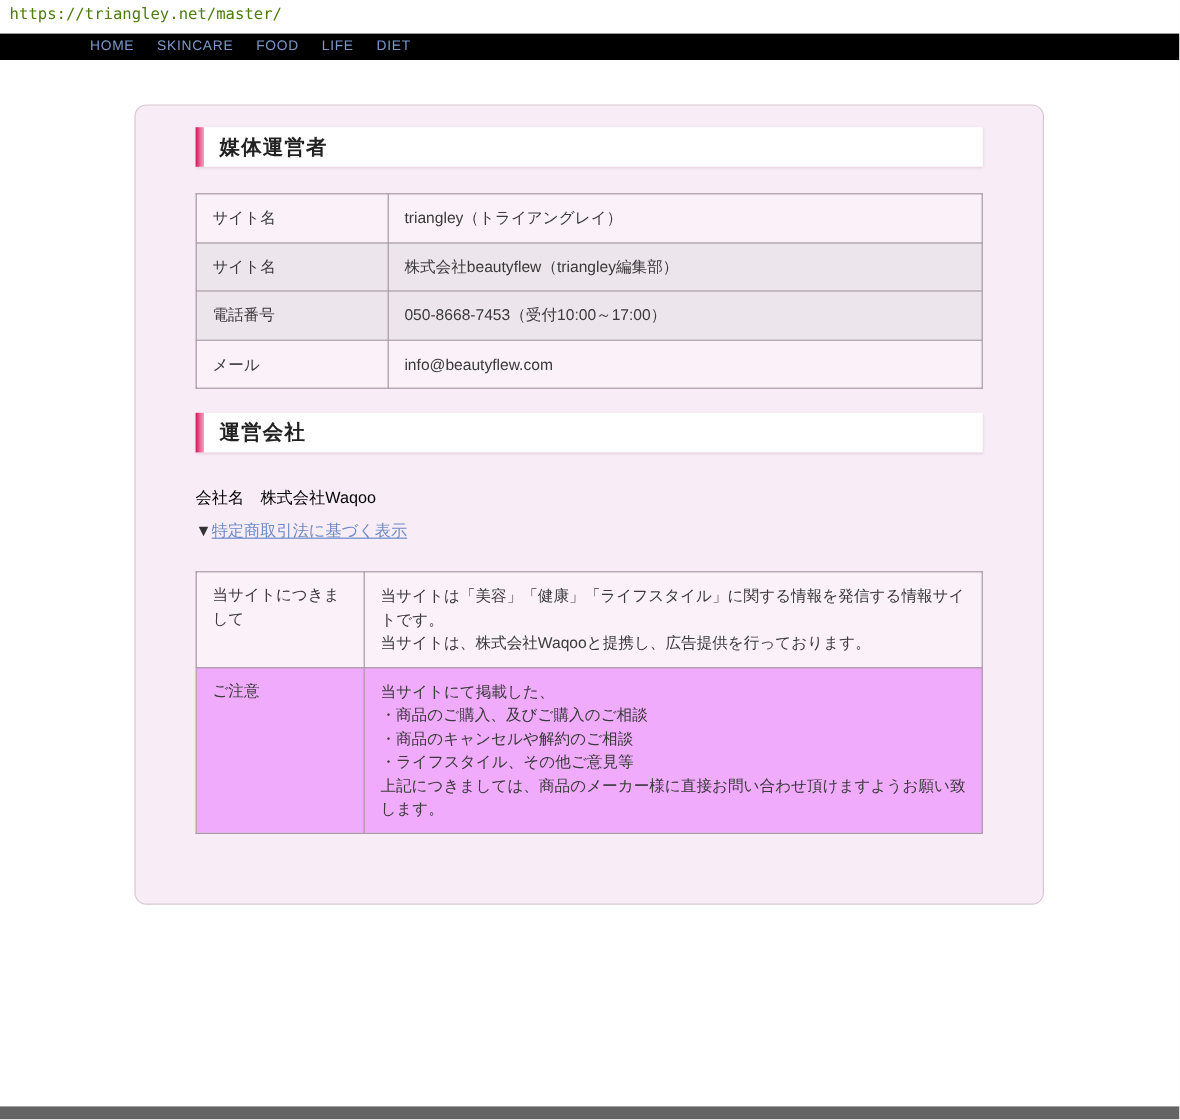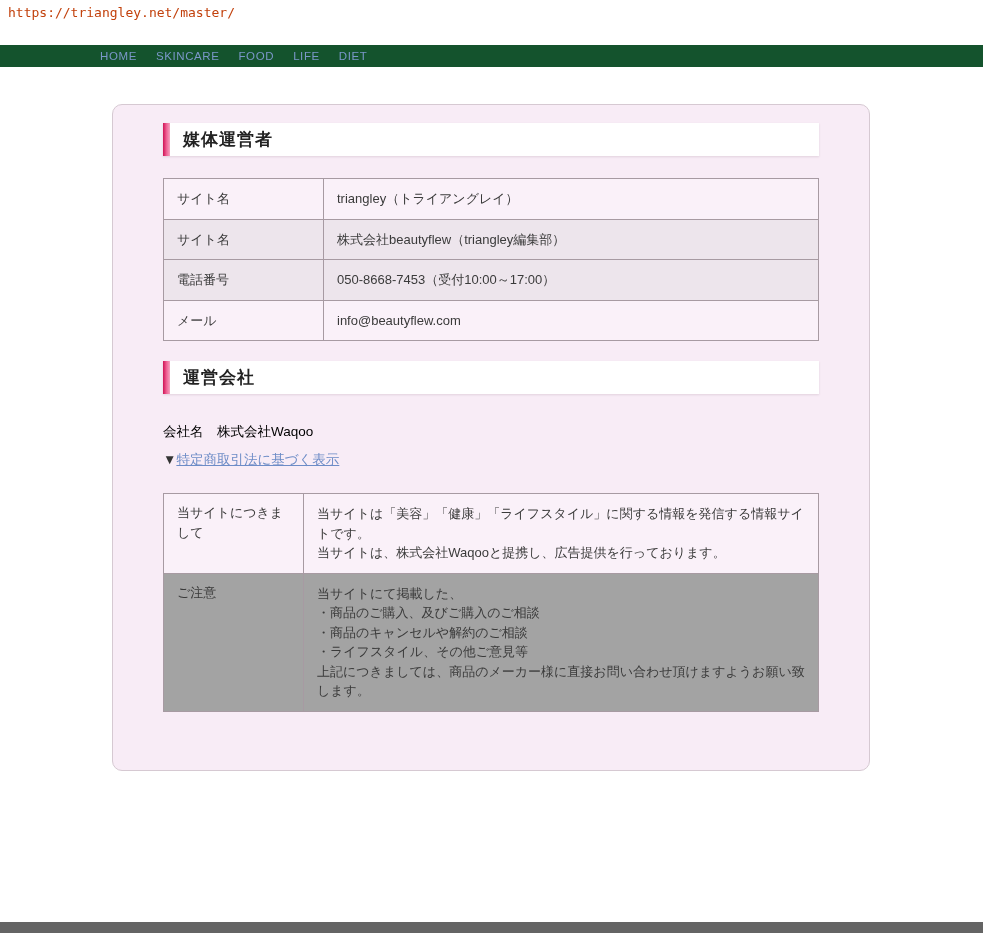--- a/index.html
+++ b/index.html
@@ -1,44 +1,44 @@
 <!DOCTYPE html>
 <html><head>
 <meta charset="utf-8">
 <style>
   * { margin:0; padding:0; box-sizing:border-box; }
   html,body { background:#ffffff; }
   body { font-family:"Liberation Sans","DejaVu Sans",sans-serif; }
   .page { position:relative; width:983px; height:933px; background:#fff; overflow:hidden; }
 
   .url-line { padding:5px 0 4px 8px; font-family:"DejaVu Sans Mono","Liberation Mono",monospace;
-              font-size:13px; color:#c2410c; height:45px; }
+              font-size:13px; color:#4d7c0f; height:28px; }
 
-  .navbar { height:22px; background:#14532d; display:flex; align-items:center; padding-left:100px; }
+  .navbar { height:22px; background:#000000; display:flex; align-items:center; padding-left:75px; }
   .navbar a { color:#7b97c9; text-decoration:none; font-size:11.5px; letter-spacing:0.6px;
               margin-right:19px; }
 
   .container { width:758px; margin:37px 0 0 112px; background:#f8ecf6;
                border:1px solid #d6c9d2; border-radius:10px; padding:18px 50px 58px 50px; }
 
   .sec-header { display:flex; background:#ffffff; height:33px; margin-bottom:22px;
                 box-shadow:0 1px 2px rgba(160,130,150,0.25); }
   .sec-header .stripe { width:7px; background:linear-gradient(to right,#cf1355,#ee5f92,#f5a3c1); }
   .sec-header .sec-title { font-size:17px; font-weight:bold; color:#222; line-height:33px;
                            padding-left:13px; letter-spacing:1px; }
 
   table.info { width:100%; border-collapse:collapse; table-layout:fixed; }
   table.info td { border:1px solid #a79aa2; font-size:13px; color:#3a3a3a;
                   padding:10px 13px; vertical-align:top; line-height:1.5;
                   white-space:pre-line; overflow-wrap:break-word; }
   table.media td.lbl { width:160px; }
   table.notes td.lbl { width:140px;font-family:Liberation Mono, monospace; }
   tr.odd  td { background:#faf1f9; }
   tr.even td { background:#ede5ec; }
-  table.notes tr.even td { background:#a3a3a3; }
+  table.notes tr.even td { background:#f0abfc; }
 
   .company-line { margin-top:29px; font-size:13.5px; color:#000000; }
   .disclosure { margin-top:10px; margin-bottom:24px; font-size:13.5px; }
   .disclosure .marker { color:#333; }
   .disclosure a { color:#6d8cc7; text-decoration:underline; }
 
   .footer-bar { position:absolute; left:0; right:0; bottom:0; height:11px; background:#646464; }
 </style>
 </head>
 <body>

